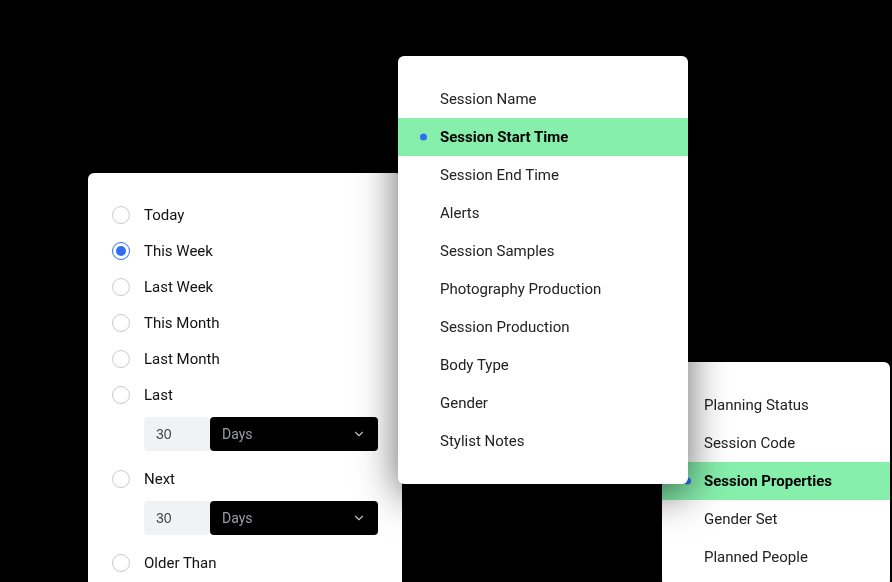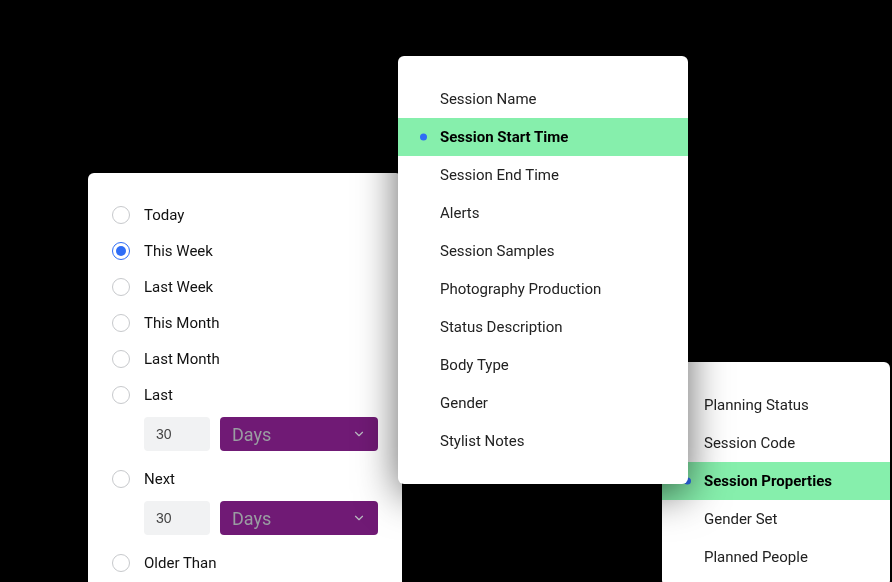--- a/index.html
+++ b/index.html
@@ -51,45 +51,44 @@
   }
   .radio.selected::after {
     content: "";
     width: 10px;
     height: 10px;
     background: #2f6df6;
     border-radius: 50%;
   }
   .input-row {
     display: flex;
-    gap: 10px;
     padding: 4px 24px 10px 56px;
   }
   .num-input {
     width: 66px;
     height: 34px;
     background: #f1f2f3;
     border: none;
     border-radius: 4px;
     font-size: 14px;
     color: #444;
     padding: 0 12px;
     box-sizing: border-box;
   }
   .select-wrap {
     flex: 1;
     height: 34px;
-    background: #701a75;
+    background: #000000;
     border-radius: 4px;
     display: flex;
     align-items: center;
     justify-content: space-between;
     padding: 0 12px;
     box-sizing: border-box;
-    font-size: 18px;
+    font-size: 14px;
     color: #9a9da2;
     cursor: pointer;
   }
   .chevron {
     width: 14px;
     height: 14px;
     flex-shrink: 0;
   }
   .chevron svg { display: block; }
 
@@ -225,21 +224,21 @@
     <div class="list-item">
       <span>Alerts</span>
     </div>
     <div class="list-item">
       <span>Session Samples</span>
     </div>
     <div class="list-item">
       <span>Photography Production</span>
     </div>
     <div class="list-item">
-      <span>Status Description</span>
+      <span>Session Production</span>
     </div>
     <div class="list-item">
       <span>Body Type</span>
     </div>
     <div class="list-item">
       <span>Gender</span>
     </div>
     <div class="list-item">
       <span>Stylist Notes</span>
     </div>

